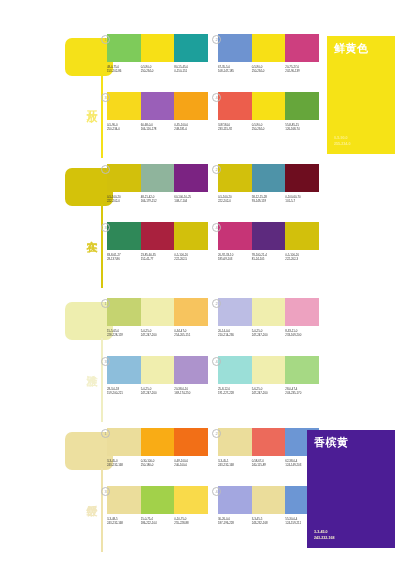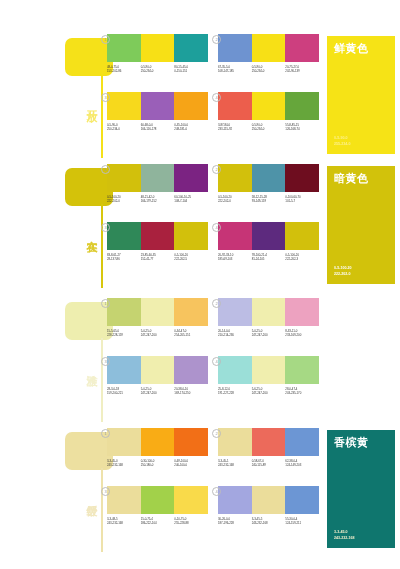--- a/index.html
+++ b/index.html
@@ -284,27 +284,20 @@
                   <div>81-24-105</div>
                 </div>
                 <div class="cap">
                   <div>0-5-100-20</div>
                   <div>222-202-3</div>
                 </div>
               </div>
             </div>
           </div>
         </div>
-        <div class="namepanel" style="background: rgb(210, 194, 11);">
-          <div class="pname" style="color: rgb(255, 255, 255);">暗黄色</div>
-          <div class="pvals" style="color: rgb(255, 255, 255);">
-            <div>0-5-100-20</div>
-            <div>222-202-0</div>
-          </div>
-        </div>
       </div>
       <div class="band" style="position: absolute; left: 0px; top: 294px;">
         <div class="chip" style="background: rgb(238, 238, 175);"></div>
         <div class="stem" style="background: rgb(240, 238, 194);"></div>
         <div class="keyword" style="color: rgb(243, 240, 204);">淡雅</div>
         <div class="groups">
           <div class="grow">
             <div class="group">
               <div class="gnum">1</div>
               <div class="sw-row">
@@ -489,21 +482,21 @@
                   <div>243-232-168</div>
                 </div>
                 <div class="cap">
                   <div>55-30-0-4</div>
                   <div>124-159-211</div>
                 </div>
               </div>
             </div>
           </div>
         </div>
-        <div class="namepanel" style="background: #0f766e;">
+        <div class="namepanel" style="background: #4c1d95; padding-left: 20px;">
           <div class="pname" style="color: rgb(255, 255, 255);">香槟黄</div>
           <div class="pvals" style="color: rgb(247, 240, 205);">
             <div>3-3-45-0</div>
             <div>243-232-168</div>
           </div>
         </div>
       </div>
     </div>
 </div>
 

